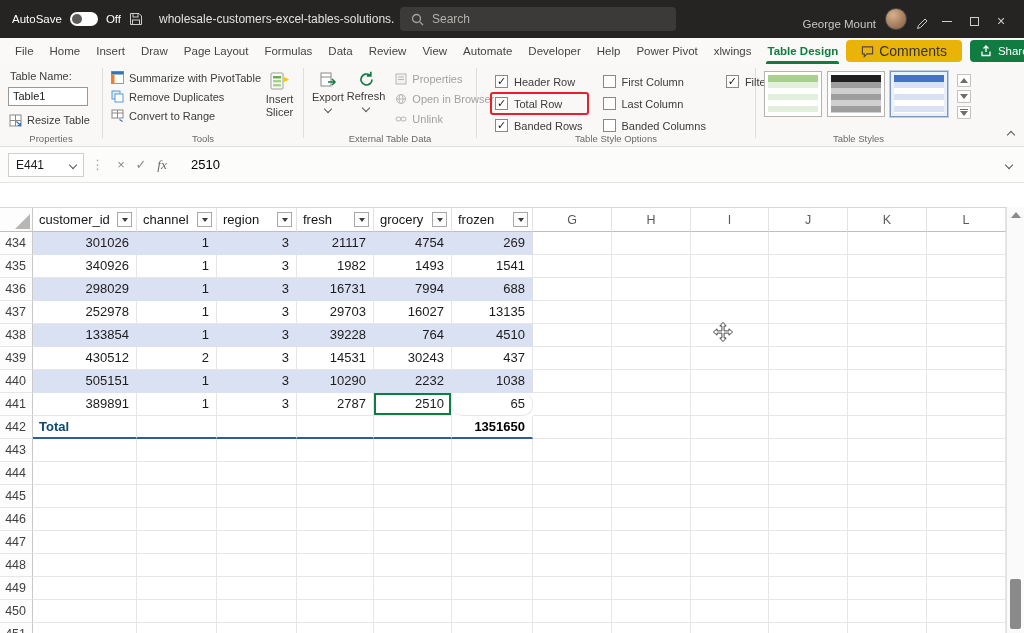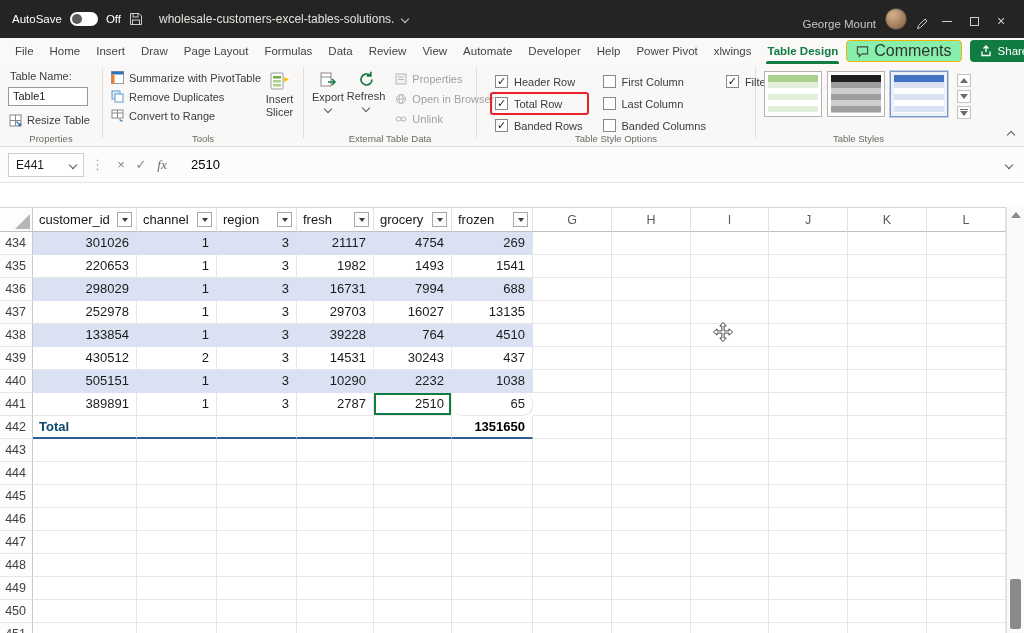--- a/index.html
+++ b/index.html
@@ -28,21 +28,21 @@
   .min-glyph { width:10px; height:1px; background:#CFCDCB; display:inline-block; }
   .restore-glyph { width:9px; height:9px; border:1px solid #CFCDCB; display:inline-block; }
 
   
   .tabbar { position:absolute; top:38px; left:0; right:0; height:26px; background:#FAF9F8; display:flex; align-items:center; }
   .rtabs { display:flex; height:100%; padding-left:7px; }
   .rtab { font-size:11.5px; color:#454442; padding:0 8px; display:flex; align-items:center; white-space:nowrap; position:relative; }
   .rtab.active { color:#0F7C3F; font-weight:bold; }
   .rtab.active::after { content:''; position:absolute; left:7px; right:7px; bottom:0; height:3px; background:#107C41; border-radius:2px 2px 0 0; }
   .tabbar-right { margin-left:auto; display:flex; align-items:center; gap:8px; padding-right:10px; }
-  .comments-btn { display:flex; align-items:center; gap:5px; height:22px; padding:0 9px; background:#86efac; border:1px solid #eab308; border-radius:4px; font-size:16px; color:#333; font-family:inherit; }
+  .comments-btn { display:flex; align-items:center; gap:5px; height:22px; padding:0 9px; background:#eab308; border:6px solid #eab308; border-radius:4px; font-size:14px; color:#333; font-family:inherit; }
   .share-btn { display:flex; align-items:center; gap:6px; height:22px; padding:0 10px; background:#107C41; border:none; border-radius:4px; font-size:11.5px; color:#fff; font-family:inherit; }
 
   
   .ribbon { position:absolute; top:64px; left:0; right:0; height:83px; background:#F9F8F7; border-bottom:1px solid #E0DEDC; display:flex; }
   .rgroup { position:relative; height:100%; padding:4px 5px 14px 8px; }
   .glabel { position:absolute; bottom:2px; left:0; right:0; text-align:center; font-size:9.5px; color:#6B6966; white-space:nowrap; }
   .gsep { width:1px; background:#E0DEDC; height:70px; margin-top:4px; flex:none; }
   .tn-label { font-size:11px; color:#3B3B3B; margin:2px 0 4px 2px; }
   .tn-input { width:80px; height:19px; border:1px solid #999; font-size:11px; padding:0 4px; background:#fff; font-family:inherit; color:#222; }
   .resize-btn { display:flex; align-items:center; gap:5px; font-size:11px; color:#3B3B3B; margin:8px 0 0 1px; white-space:nowrap; }
@@ -122,20 +122,29 @@
       <span class="tb-ico">
         <svg width="14" height="14" viewBox="0 0 14 14">
             <path d="M1.5 1.5 h8.5 l2.5 2.5 v8.5 h-11 z" fill="none" stroke="#CFCDCB"></path>
             <rect x="4" y="1.5" width="5" height="3.5" fill="none" stroke="#CFCDCB"></rect>
             <rect x="3.5" y="8" width="7" height="4.5" fill="none" stroke="#CFCDCB"></rect>
           </svg>
       </span>
       <span class="doc-title">wholesale-customers-excel-tables-solutions...</span>
       <span class="chev light"></span>
     </div>
+    <div class="tb-search">
+      <span class="tb-ico">
+        <svg width="13" height="13" viewBox="0 0 13 13">
+            <circle cx="5.5" cy="5.5" r="4" fill="none" stroke="#A6A4A2" stroke-width="1.3"></circle>
+            <line x1="8.6" y1="8.6" x2="12" y2="12" stroke="#A6A4A2" stroke-width="1.3"></line>
+          </svg>
+      </span>
+      <span class="tb-search-text">Search</span>
+    </div>
     <div class="tb-right">
       <span class="tb-user">George Mount</span>
       <span class="tb-avatar"></span>
       <span class="tb-ico">
         <svg width="13" height="13" viewBox="0 0 13 13">
             <path d="M1.5 11.5 l1-3 6.5-6.5 2 2 -6.5 6.5 z" fill="none" stroke="#CFCDCB"></path>
           </svg>
       </span>
       <span class="tb-win">
           <span class="min-glyph"></span>
@@ -453,21 +462,21 @@
         <div class="cell banded" style="width: 81px;">269</div>
         <div class="cell" style="width: 79px;"></div>
         <div class="cell" style="width: 79px;"></div>
         <div class="cell" style="width: 78px;"></div>
         <div class="cell" style="width: 79px;"></div>
         <div class="cell" style="width: 79px;"></div>
         <div class="cell" style="width: 79px;"></div>
       </div>
       <div class="grow">
         <div class="rn" style="width: 33px;">435</div>
-        <div class="cell" style="width: 104px;">220653</div>
+        <div class="cell" style="width: 104px;">340926</div>
         <div class="cell" style="width: 80px;">1</div>
         <div class="cell" style="width: 80px;">3</div>
         <div class="cell" style="width: 77px;">1982</div>
         <div class="cell" style="width: 78px;">1493</div>
         <div class="cell" style="width: 81px;">1541</div>
         <div class="cell" style="width: 79px;"></div>
         <div class="cell" style="width: 79px;"></div>
         <div class="cell" style="width: 78px;"></div>
         <div class="cell" style="width: 79px;"></div>
         <div class="cell" style="width: 79px;"></div>

